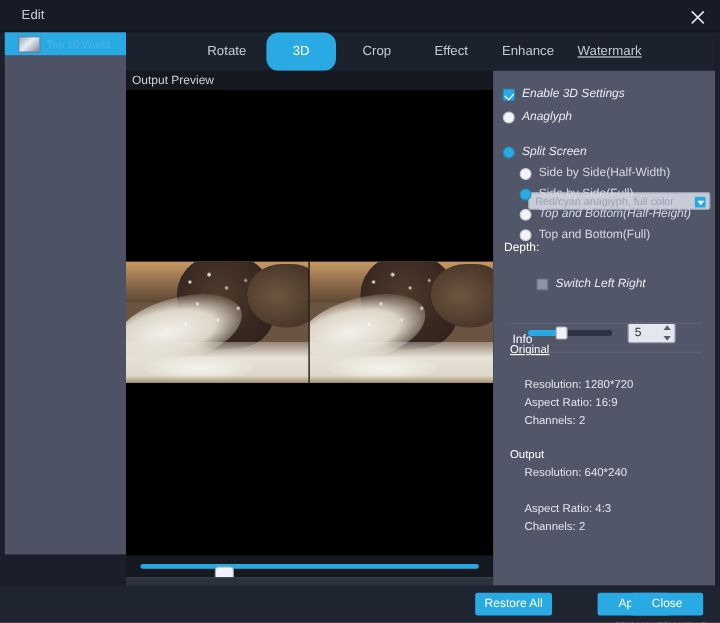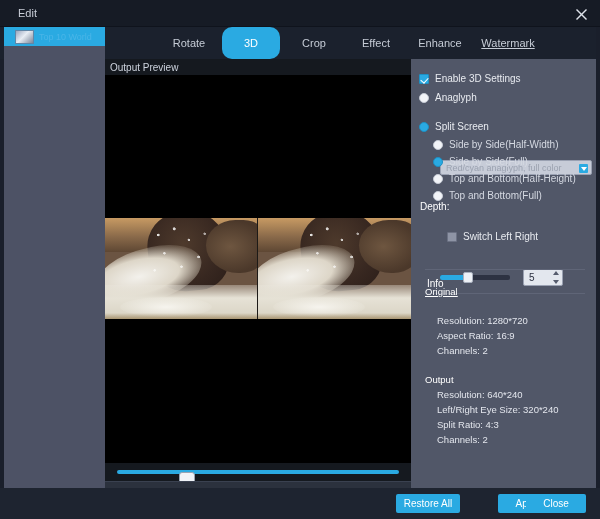--- a/index.html
+++ b/index.html
@@ -42,21 +42,21 @@
     position: absolute; top: 0; height: 32px;
     display: flex; align-items: center; justify-content: center;
     font-size: 11px; color: #c6ccd6;
     cursor: pointer;
     white-space: nowrap;
   }
   .tab.active { background: #2aaae2; color: #ffffff; }
 
   
   .filestrip {
-    position: absolute; left: 4px; top: 27px; width: 101px; height: 492px;
+    position: absolute; left: 4px; top: 27px; width: 101px; height: 435px;
     background: #4d5265;
   }
   .file-item {
     position: absolute; left: 0; top: 0; width: 101px; height: 19px;
     background: #2aaae2;
     display: flex; align-items: center;
     cursor: pointer;
     overflow: hidden;
   }
   .file-thumb {
@@ -185,21 +185,21 @@
     font-size: 9px; color: #c7cdd7;
     font-family: "Liberation Sans", sans-serif;
   }
 
   
   .settings {
     position: absolute; left: 411px; top: 59px; width: 185px; height: 429px;
     background: #515768;
   }
   .row { position: absolute; display: flex; align-items: center; }
-  .lbl { font-size: 10px; color: #e8ebf0; white-space: nowrap; }
+  .lbl { font-size: 10px; color: #e8ebf0; white-space: nowrap; font-style: italic; }
   .lbl-dim { font-size: 10px; color: #d5d9e2; white-space: nowrap; }
 
   .chk {
     width: 10px; height: 10px; flex: 0 0 auto; margin-right: 6px;
     border-radius: 1px; cursor: pointer;
     background: #8e94a5; border: 1px solid #6b7183;
     position: relative;
   }
   .chk.checked { background: #2aaae2; border-color: #1d90c4; }
   .chk.checked::after {
@@ -429,21 +429,21 @@
     </div>
 
     <div class="row" style="left:22px; top:80px;">
       <span class="radio"></span>
       <span class="lbl-dim">Side by Side(Half-Width)</span>
     </div>
     <div class="row" style="left:22px; top:97px;">
       <span class="radio on"></span>
       <span class="lbl-dim">Side by Side(Full)</span>
     </div>
-    <div class="row" style="left:22px; top:114px;">
+    <div class="row" style="left:22px; top:114px;font-style:italic;">
       <span class="radio"></span>
       <span class="lbl-dim">Top and Bottom(Half-Height)</span>
     </div>
     <div class="row" style="left:22px; top:131px;">
       <span class="radio"></span>
       <span class="lbl-dim">Top and Bottom(Full)</span>
     </div>
 
     <div class="section-title" style="left:9px; top:142px;">Depth:</div>
 
@@ -470,22 +470,21 @@
     <div class="section-title" style="left:16px; top:219px;">Info</div>
     <div class="divider" style="top:234px;"></div>
 
     <div class="info-line" style="left:14px; top:227px; color:#ffffff;text-decoration:underline;">Original</div>
     <div class="info-line" style="left:26px; top:256px;">Resolution: 1280*720</div>
     <div class="info-line" style="left:26px; top:271px;">Aspect Ratio: 16:9</div>
     <div class="info-line" style="left:26px; top:286px;">Channels: 2</div>
 
     <div class="info-line" style="left:14px; top:315px; color:#ffffff;">Output</div>
     <div class="info-line" style="left:26px; top:330px;">Resolution: 640*240</div>
-    <div class="info-line" style="left:26px; top:345px;">Left/Right Eye Size: 320*240</div>
-    <div class="info-line" style="left:26px; top:360px;">Split Ratio: 4:3</div>
+    <div class="info-line" style="left:26px; top:360px;">Aspect Ratio: 4:3</div>
     <div class="info-line" style="left:26px; top:375px;">Channels: 2</div>
 
     <div class="restore-defaults">Restore Defaults</div>
   </div>
 
   <div class="scroll-hint"></div>
 
   <div class="footer">
     <div class="btn-blue" style="left:396px; width:64px;">Restore All</div>
     <div class="btn-blue" style="left:462px; width:60px;margin-left:36px;">Apply</div>

